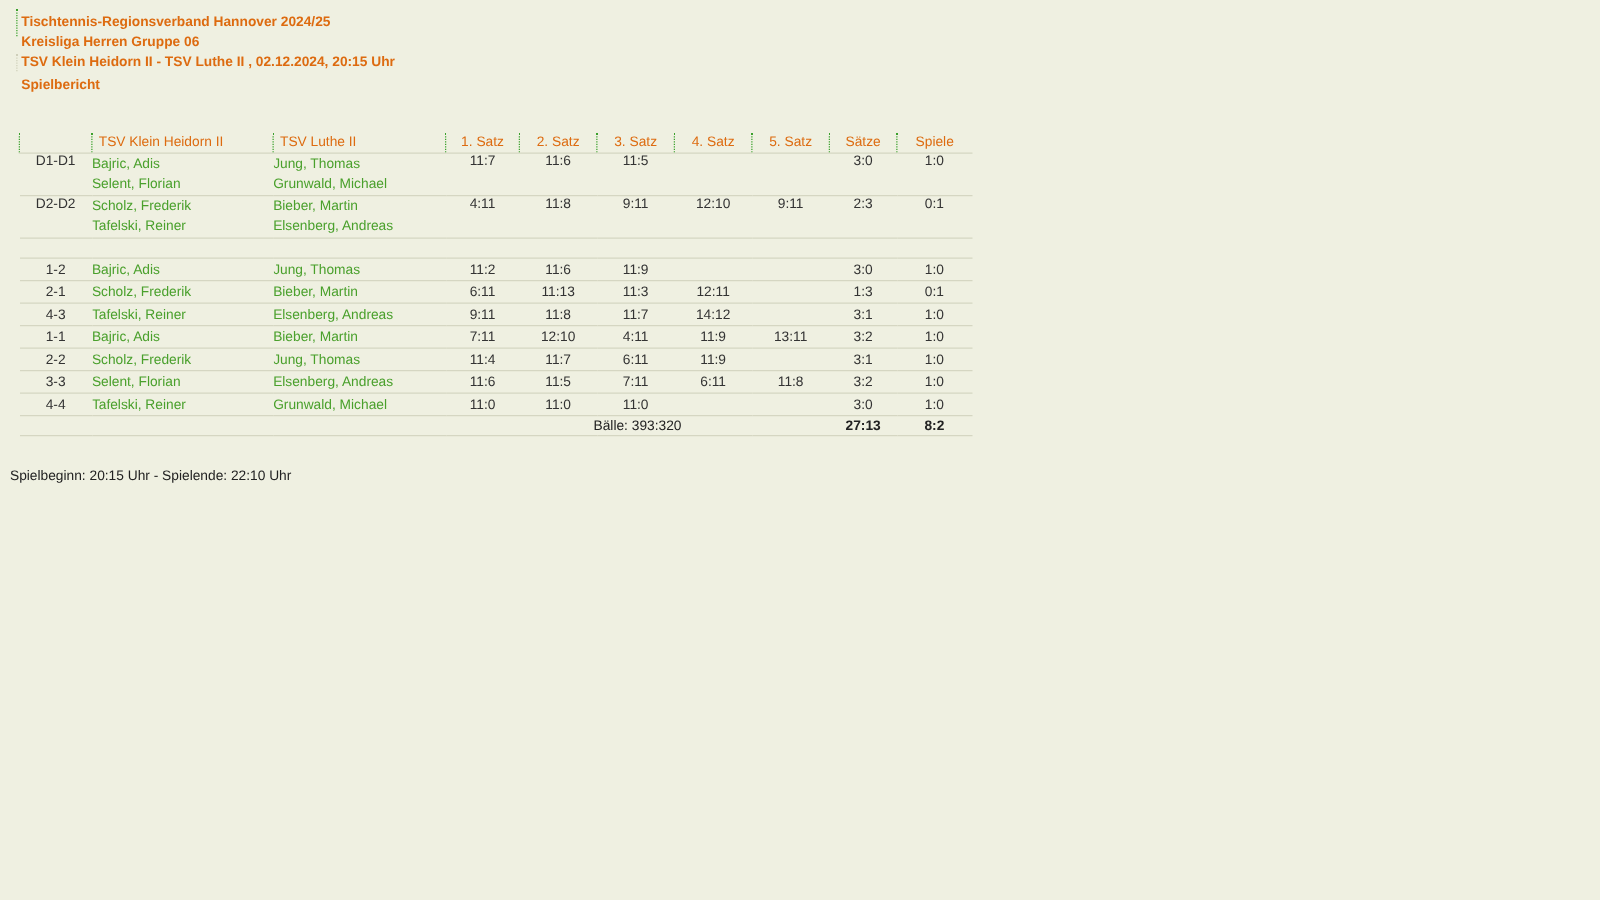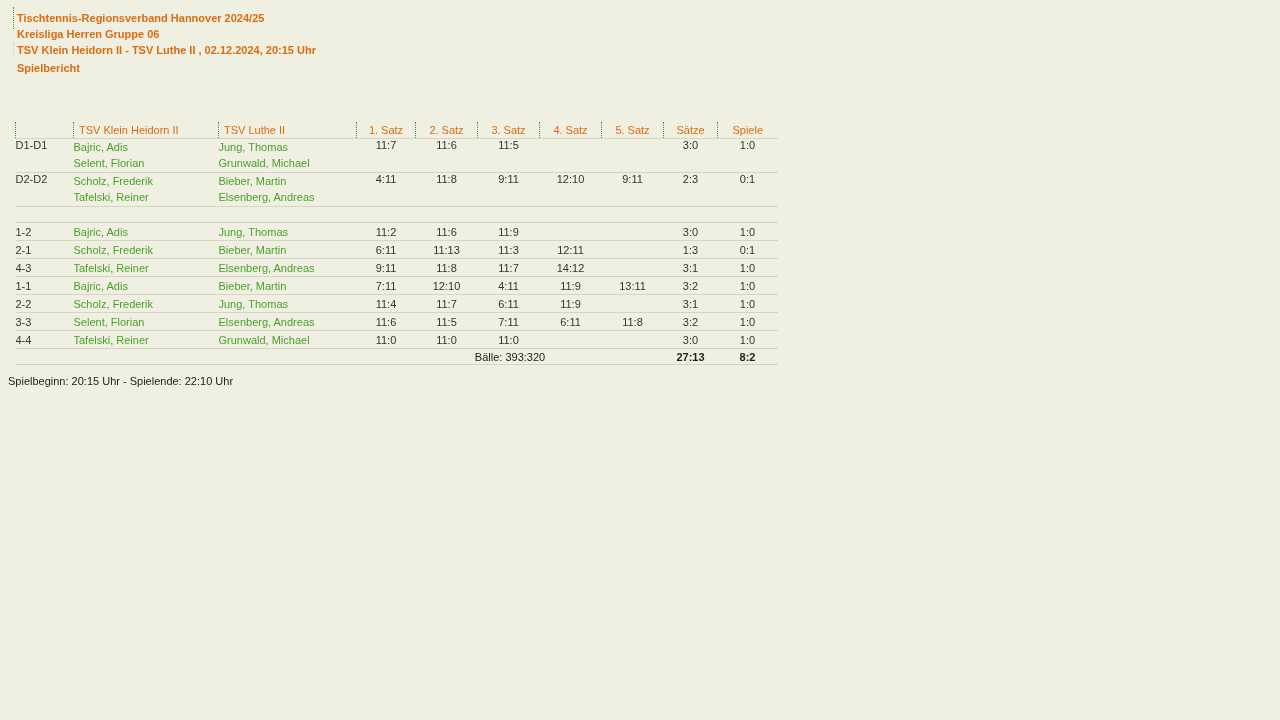--- a/index.html
+++ b/index.html
@@ -16,40 +16,40 @@
   .deco-gray   { left:13px; top:43px; height:14px; border-left:1px dotted #cfcfba; }
 
   .top-header { position:absolute; left:17px; top:10px; }
   .top-header div { line-height:16px; font-weight:bold; color:#dd6b10; white-space:nowrap; }
 
   .report-title { position:absolute; left:17px; top:62px; font-weight:bold; color:#dd6b10; }
 
   table.match {
     position:absolute; left:15px; top:106px;
     width:762px; border-collapse:collapse; table-layout:fixed;
-    font-size:11px; color:#333;margin-top:16px;
+    font-size:11px; color:#333;
   }
   table.match th {
     font-weight:normal; color:#dd6b10;
     border-left:1px dotted #3aa02c;
     border-bottom:1px solid #d5d6c2;
     height:16px; padding:0; text-align:center; white-space:nowrap;
     overflow:hidden;
   }
   table.match th.left { text-align:left; padding-left:5px; }
   table.match td {
     border-bottom:1px solid #d5d6c2;
     padding:0; white-space:nowrap; overflow:hidden;
   }
   tr.doubles td { vertical-align:top; height:33px; }
   tr.doubles td div { line-height:16px; }
   tr.singles td { height:17px; }
   tr.spacer td { height:15px; }
   tr.totals td { height:15px; }
-  td.code  { color:#333; }
+  td.code  { text-align:center; color:#333; }
   td.name  { padding-left:4px; color:#4aa02c; }
   td.name div { color:#4aa02c; }
   td.score { text-align:center; }
   td.balls { text-align:center; color:#222; }
   td.total-bold { text-align:center; font-weight:bold; color:#222; }
 
   .footer-note { position:absolute; left:8px; top:375px; color:#222; }
 </style>
 </head>
 <body>

